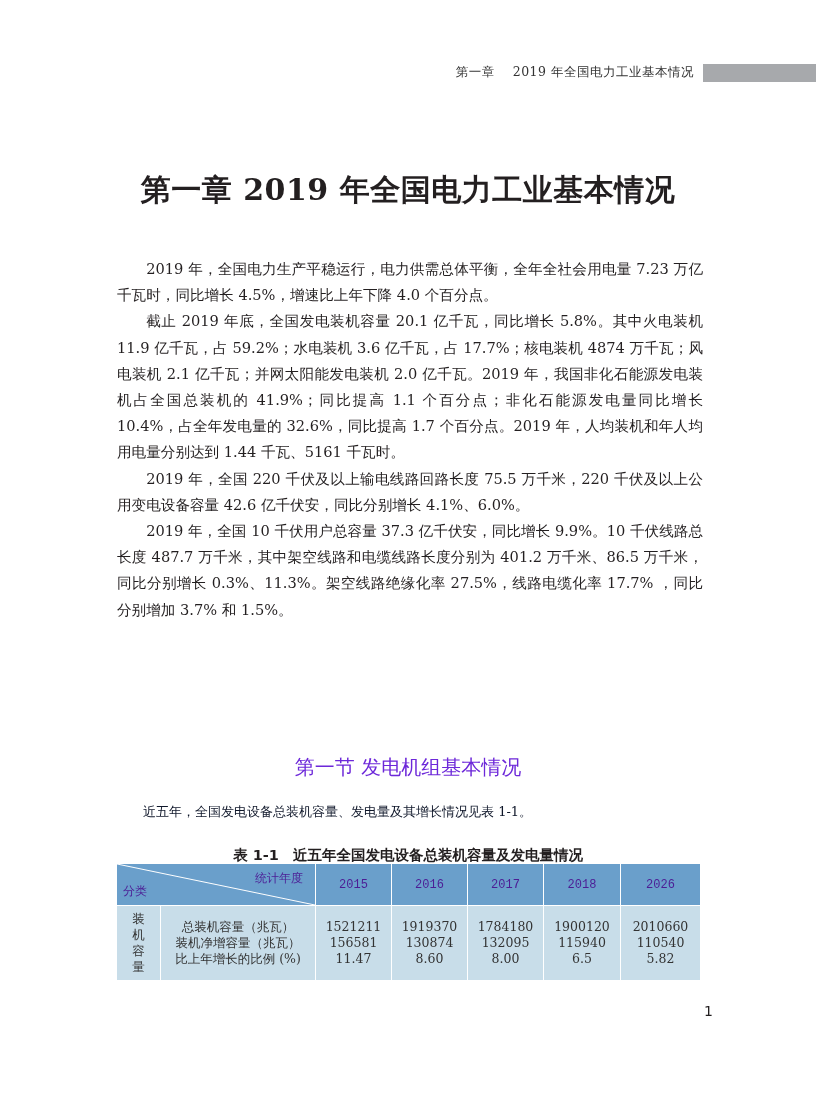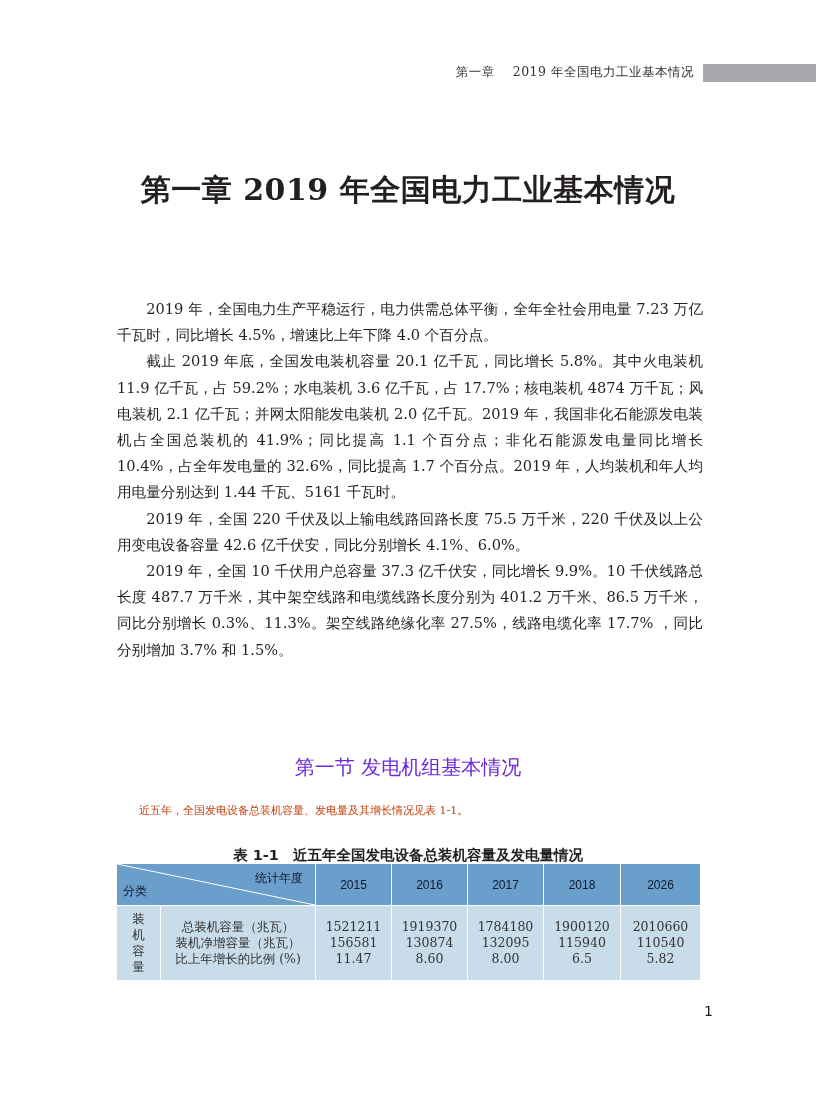--- a/index.html
+++ b/index.html
@@ -8,37 +8,37 @@
   .running-header { position: absolute; top: 62px; left: 0; width: 816px; height: 22px; }
   .running-header .rh-text { position: absolute; right: 122px; top: 2px; font-size: 12.5px;
          letter-spacing: 0.5px; color: #333; font-family: "DejaVu Serif", serif; }
   .running-header .rh-text .gap { display: inline-block; width: 18px; }
   .running-header .rh-bar { position: absolute; left: 703px; top: 2px; width: 113px; height: 18px; background: #a7a9ac; }
 
   .chapter-title { position: absolute; top: 170px; left: 0; width: 816px; text-align: center;
          font-size: 30px; font-weight: bold; font-family: "DejaVu Serif", "Liberation Serif", serif; letter-spacing: 0.5px; color: #231f20; }
 
   .body-text { position: absolute; left: 117px; top: 256px; width: 586px; font-size: 14.6px; line-height: 26.2px;
-         text-align: justify; font-family: "DejaVu Serif", "Liberation Serif", serif; color: #231f20; margin-top: 40px; }
+         text-align: justify; font-family: "DejaVu Serif", "Liberation Serif", serif; color: #231f20; }
   .body-text p { margin: 0; text-indent: 2em; }
 
   .section-title { position: absolute; top: 754px; left: 0; width: 816px; text-align: center;
          font-size: 20px; font-family: "DejaVu Sans", "Liberation Sans", sans-serif; color: #6d28d9; }
 
-  .intro-line { position: absolute; left: 117px; top: 803px; width: 586px; font-size: 11px;
-         text-indent: 2em; font-family: "DejaVu Serif", serif; color: #c2410c; }
+  .intro-line { position: absolute; left: 117px; top: 803px; width: 586px; font-size: 13px;
+         text-indent: 2em; font-family: "DejaVu Serif", serif; color: #0f172a; }
 
   .table-caption { position: absolute; top: 838px; left: 0; width: 816px; text-align: center;
          font-size: 14.5px; font-weight: bold; font-family: "DejaVu Sans", "Liberation Sans", sans-serif; color: #231f20; margin-top: 8px; }
   .table-caption .gap { display: inline-block; width: 14px; }
 
   table.data-table { position: absolute; left: 116px; top: 863px; width: 584px; border-collapse: collapse; table-layout: fixed; }
   .data-table th, .data-table td { border: 1px solid #ffffff; padding: 0; }
-  .data-table thead th { background: #6a9fcb; color: #0f172a; height: 41px; font-weight: normal;
-         font-family: Liberation Sans, sans-serif; font-size: 12px; text-align: center; }
+  .data-table thead th { background: #6a9fcb; color: #4c1d95; height: 41px; font-weight: normal;
+         font-family: Liberation Mono, monospace; font-size: 12px; text-align: center; }
   .data-table tbody td { background: #c8dde9; color: #333; height: 74px; font-size: 12.5px; text-align: center;
          font-family: "DejaVu Serif", serif; line-height: 16px; vertical-align: middle; }
   .diag-cell { position: relative; }
   .diag-cell svg { position: absolute; left: 0; top: 0; width: 100%; height: 100%; }
   .diag-cell .top-right { position: absolute; right: 12px; top: 6px; font-size: 12px; }
   .diag-cell .bottom-left { position: absolute; left: 6px; bottom: 5px; font-size: 12px; }
   .vert-label { line-height: 19px; font-size: 12.5px; }
   .vert-label span { display: block; }
   .cell-lines span { display: block; }
 

